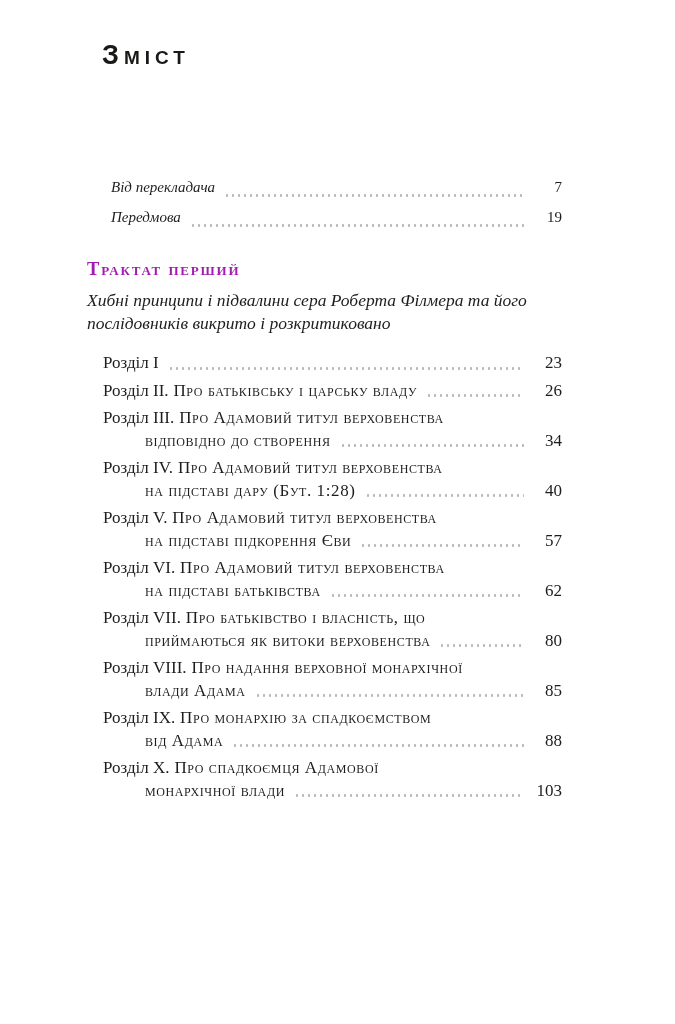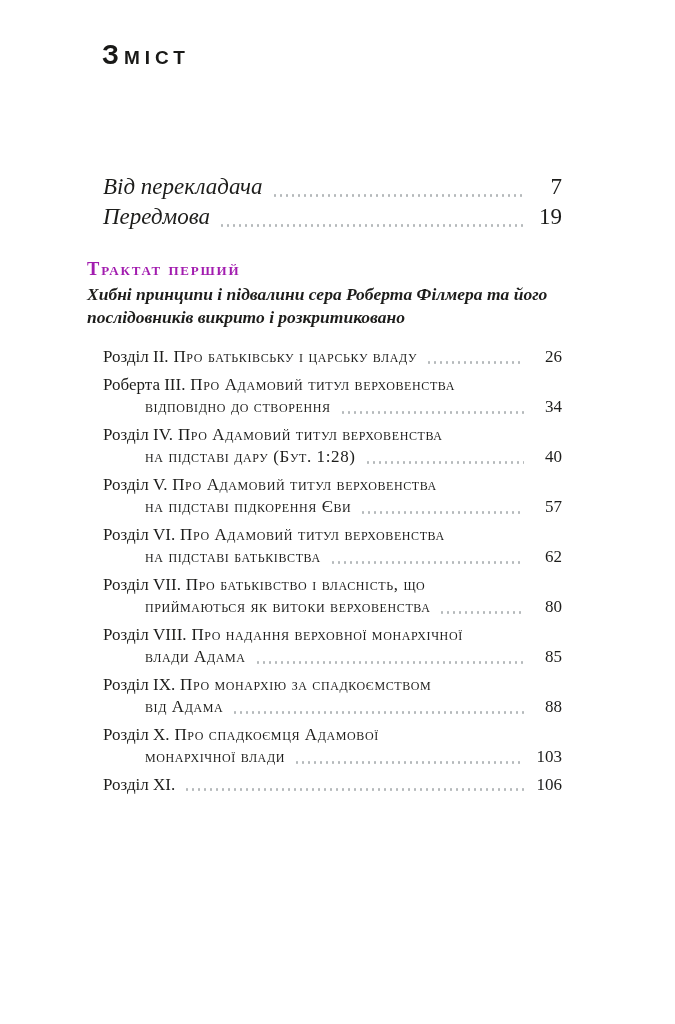--- a/index.html
+++ b/index.html
@@ -22,39 +22,39 @@
     font-size: 27px;
     line-height: 30px;
     letter-spacing: 5px;
     color: #191917;
   }
   .front-matter { margin-top: 102px; margin-left: 16px; }
   .fm-row {
     display: flex;
     align-items: flex-start;
     line-height: 30px;
-    font-size: 23px;
+    font-size: 15px;
+    margin-left: 8px;
   }
   .fm-label { font-style: italic; white-space: pre; }
   .section { margin-top: 25px; }
   .section-heading {
     font-weight: 700;
     font-variant-caps: small-caps;
     font-size: 18.5px;
     line-height: 24px;
     letter-spacing: 1.8px;
     color: #a21caf;
   }
   .section-subtitle {
-    margin-top: 2px;
+    margin-top: 8px;
     font-style: italic;
     font-size: 17.5px;
     line-height: 22.5px;
     white-space: pre-line;
-    font-weight: bold;
   }
   .chapters { margin-top: 18px; margin-left: 16px; }
   .entry { margin-bottom: 5px; }
   .line {
     display: flex;
     align-items: baseline;
     line-height: 22.5px;
     font-size: 17px;
   }
   .line.cont { padding-left: 42px; }
@@ -104,29 +104,36 @@
 
   <div class="section">
     <div class="section-heading">Трактат перший</div>
     <div class="section-subtitle">Хибні принципи і підвалини сера Роберта Філмера та його
 послідовників викрито і розкритиковано</div>
   </div>
 
   <div class="chapters">
       <div class="entry">
         <div class="line">
+          <span class="ch-label">Розділ I</span>
+          <span class="dots"></span>
+          <span class="pagenum">23</span>
+        </div>
+      </div>
+      <div class="entry">
+        <div class="line">
           <span class="ch-label">Розділ II.</span>
           <span class="ch-title"> Про батьківську і царську владу</span>
           <span class="dots"></span>
           <span class="pagenum">26</span>
         </div>
       </div>
       <div class="entry">
         <div class="line">
-          <span class="ch-label">Роберта III.</span>
+          <span class="ch-label">Розділ III.</span>
           <span class="ch-title"> Про Адамовий титул верховенства</span>
         </div>
         <div class="line cont">
           <span class="ch-title">відповідно до створення</span>
           <span class="dots"></span>
           <span class="pagenum">34</span>
         </div>
       </div>
       <div class="entry">
         <div class="line">

